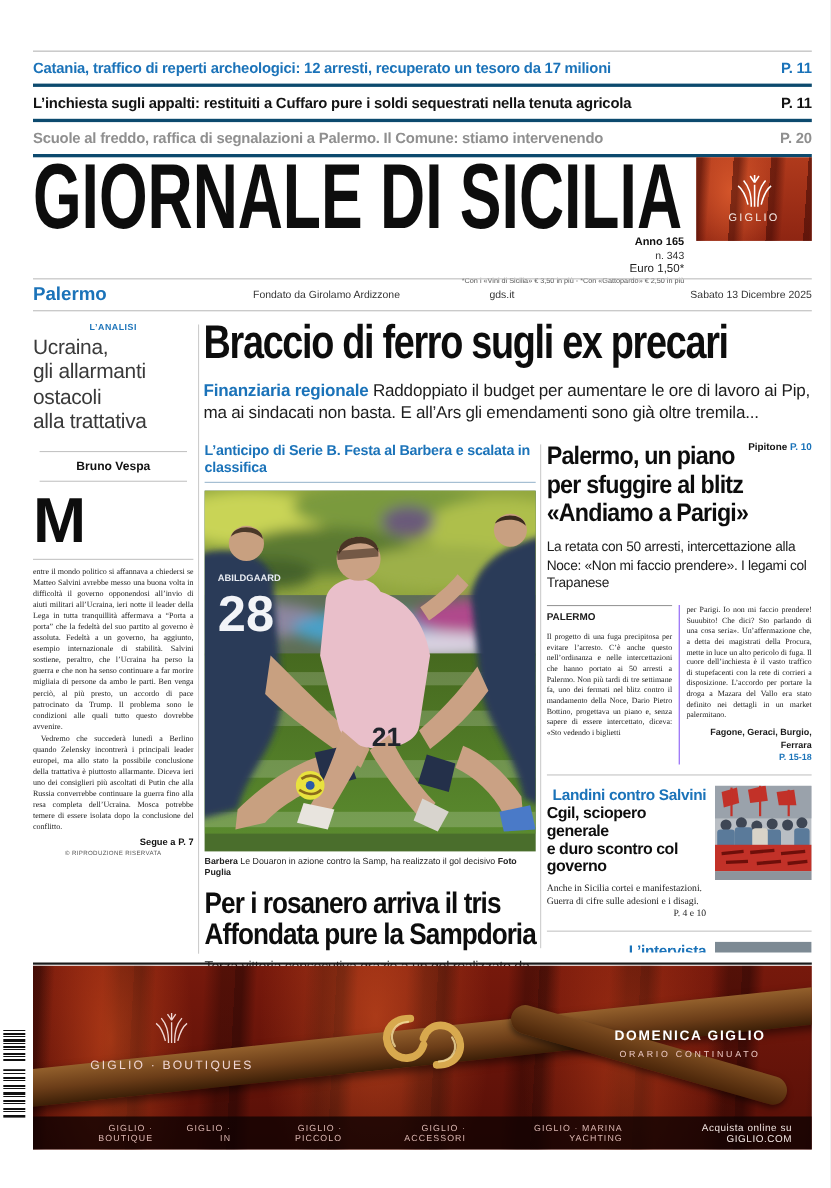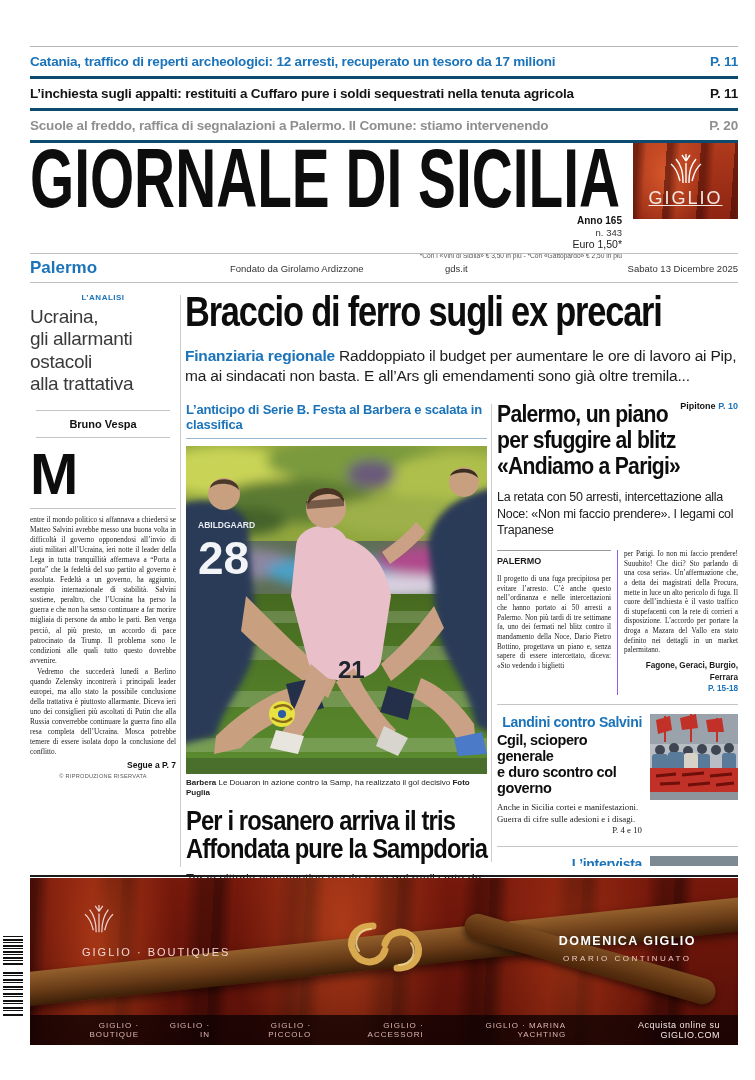--- a/index.html
+++ b/index.html
@@ -18,21 +18,21 @@
 
   
   .masthead{position:absolute;left:30px;right:17px;top:139px;height:112px;}
   .mast-title{position:absolute;left:0;top:2px;}
   .giglio-box{position:absolute;right:0;top:4px;width:105px;height:76px;
       background:
         repeating-linear-gradient(94deg, rgba(60,8,4,.55) 0 5px, rgba(0,0,0,0) 14px 34px),
         radial-gradient(ellipse 60px 90px at 30% 40%, #d4552a, transparent 75%),
         linear-gradient(180deg,#b03a1c,#8e2512);
       display:flex;flex-direction:column;align-items:center;justify-content:center;color:#fff;}
-  .giglio-box .brand{font-size:18px;letter-spacing:2px;margin-top:3px;color:#f5e9e4;text-decoration:underline;}
+  .giglio-box .brand{font-size:10px;letter-spacing:2px;margin-top:3px;color:#f5e9e4;}
   .mast-info{position:absolute;left:0;top:76px;width:592px;text-align:right;line-height:1.2;}
   .mast-info .l1{font-weight:bold;font-size:10px;}
   .mast-info .l2{font-size:9.5px;color:#333;}
   .mast-info .l3{font-size:10.5px;color:#222;}
   .mast-info .note{font-size:6.6px;color:#555;margin-top:1px;}
 
   
   .dateline-row{position:absolute;left:30px;right:17px;top:253px;height:28px;
       border-top:1px solid #bdbdbd;border-bottom:1px solid #bdbdbd;
       display:flex;align-items:center;}
@@ -110,21 +110,21 @@
         radial-gradient(ellipse 150px 320px at 76% 55%, rgba(214,76,30,.45), transparent 62%),
         repeating-linear-gradient(93deg, rgba(20,2,2,.5) 0 7px, rgba(0,0,0,0) 20px 64px, rgba(30,4,2,.4) 80px 92px),
         linear-gradient(180deg,#77190c,#560f07);}
   .belt{position:absolute;left:-30px;top:54px;width:820px;height:34px;border-radius:17px;
         background:linear-gradient(180deg,#93602c 0%,#6b3d18 55%,#3c1f07 100%);
         box-shadow:0 4px 8px rgba(0,0,0,.5);transform:rotate(-6deg);}
   .belt-end{position:absolute;left:430px;top:68px;width:260px;height:26px;border-radius:13px;
         background:linear-gradient(180deg,#7c4c20,#4a2509);transform:rotate(16deg);
         box-shadow:0 3px 6px rgba(0,0,0,.5);}
   .buckle{position:absolute;left:295px;top:34px;}
-  .ad-brand{position:absolute;left:52px;top:26px;text-align:left;color:#f0d6d3;}
+  .ad-brand{position:absolute;left:52px;top:42px;text-align:center;color:#f0d6d3;}
   .ad-brand .t{font-size:11px;letter-spacing:2px;margin-top:8px;}
   .ad-open{position:absolute;right:42px;top:56px;text-align:center;color:#fff;}
   .ad-open .l1{font-weight:bold;font-size:12.5px;letter-spacing:1.5px;}
   .ad-open .l2{font-size:8px;letter-spacing:2.5px;margin-top:6px;color:#ecc9c4;}
   .ad-strip{position:absolute;left:0;right:0;bottom:0;height:30px;background:rgba(16,2,2,.8);
             display:flex;align-items:center;padding:0 18px 0 24px;text-align:right;}
   .ad-strip .store{font-size:8px;letter-spacing:1px;color:#dcb7b2;margin-right:22px;}
   .ad-strip .online{margin-left:auto;font-size:9px;letter-spacing:.5px;color:#f2e6e3;}
 
   

